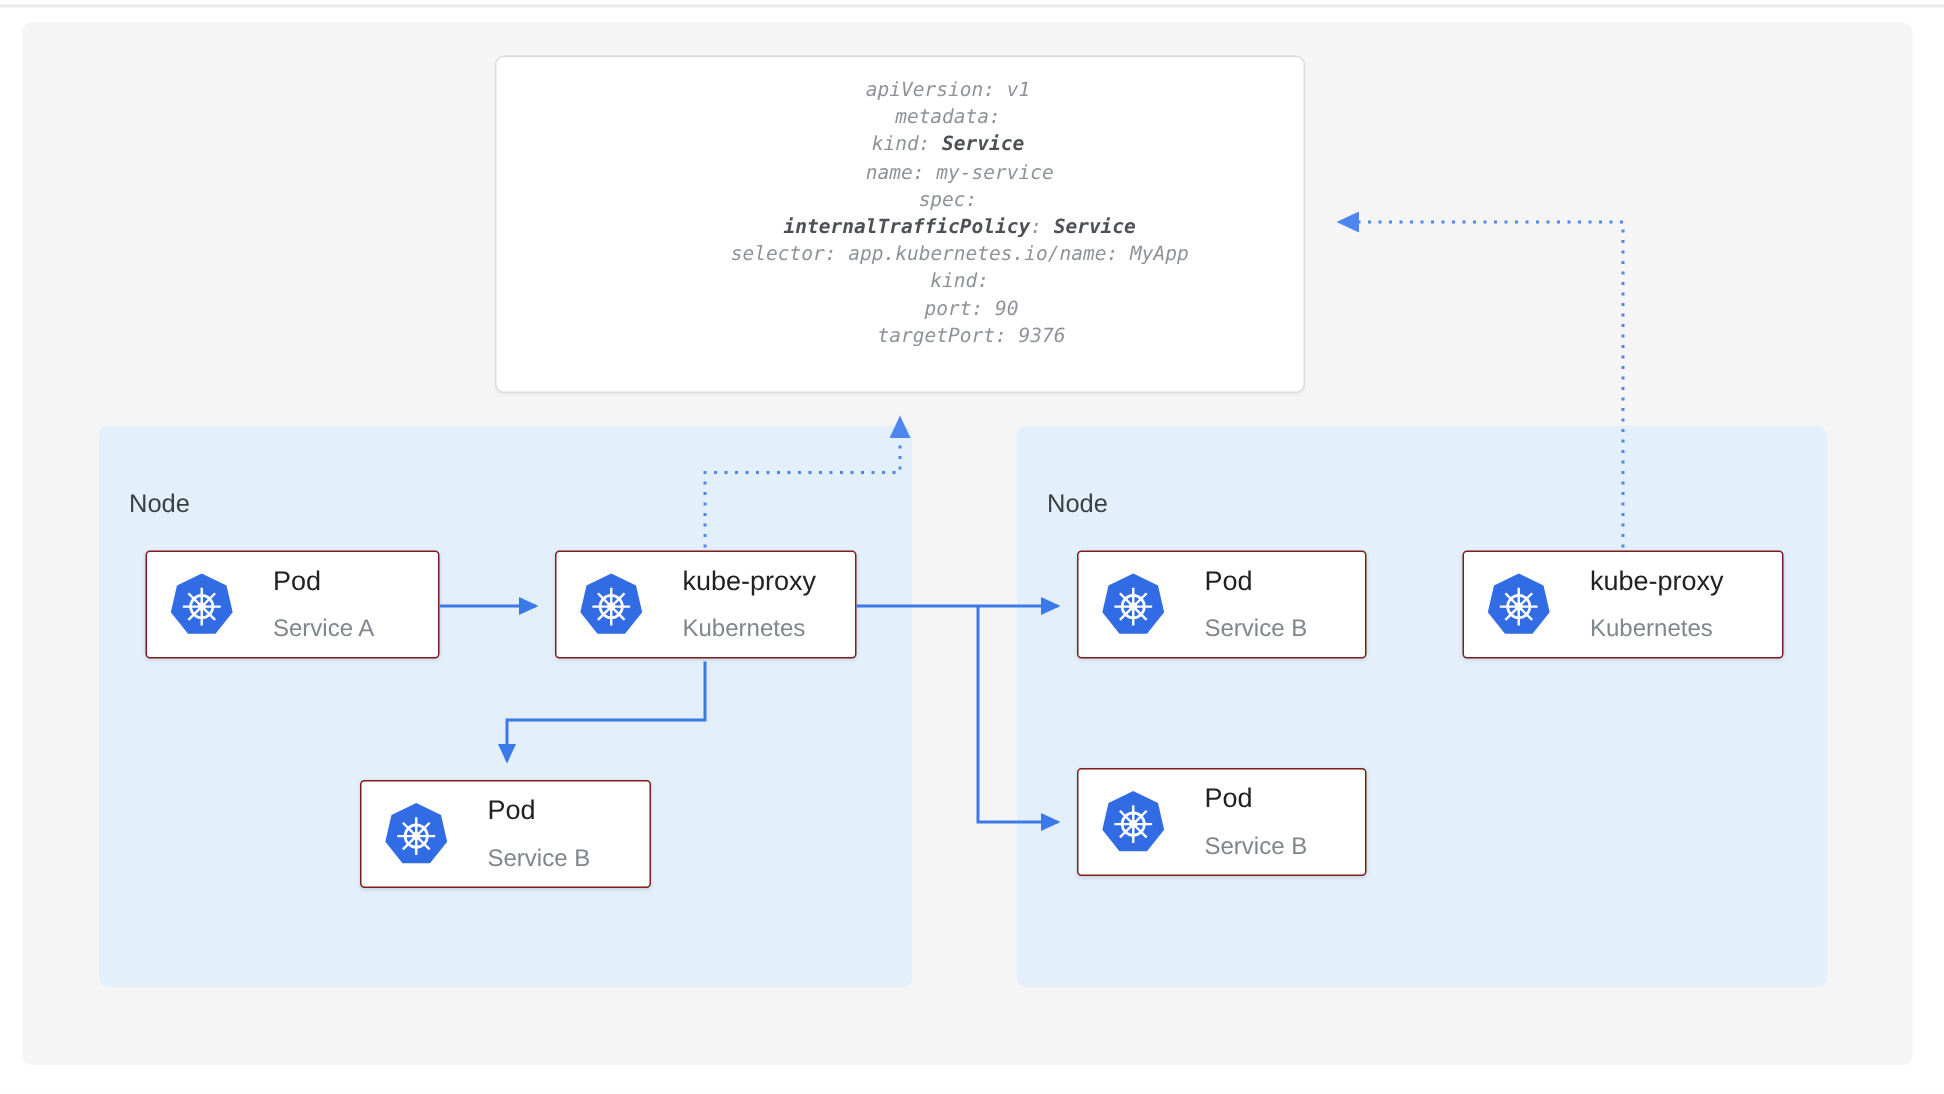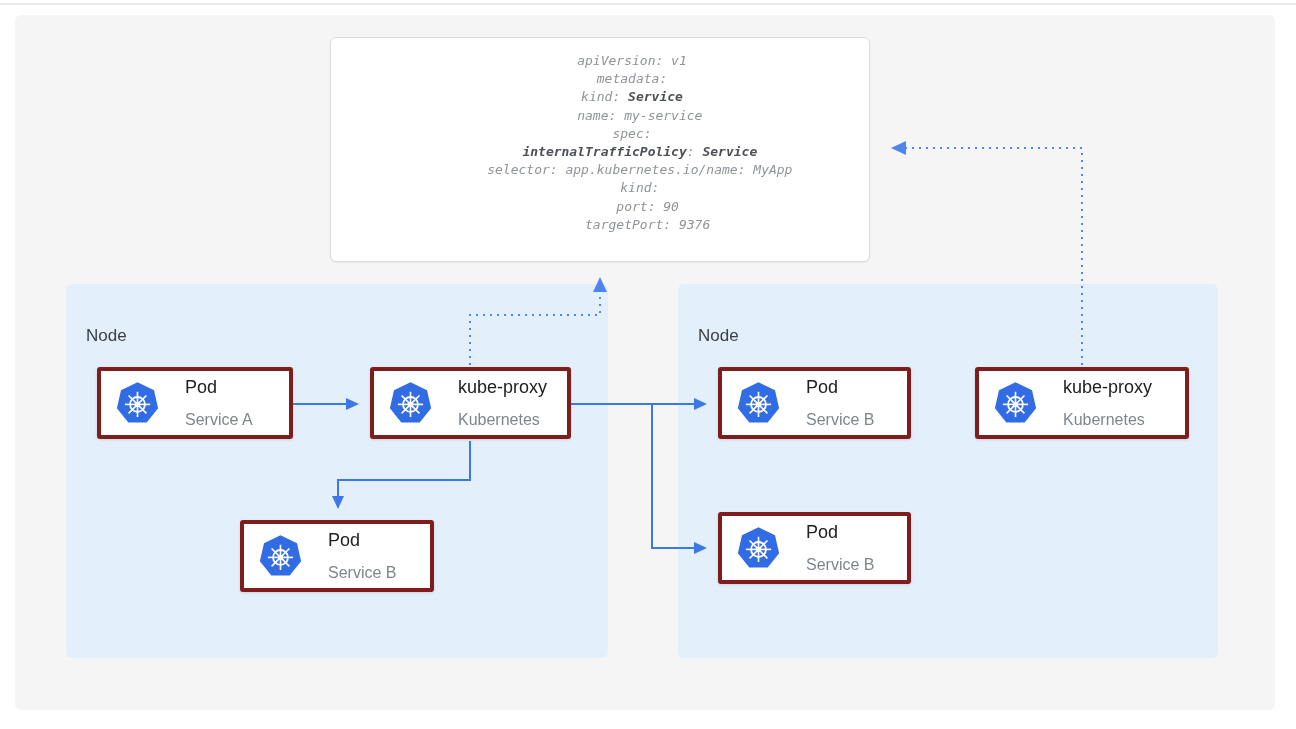--- a/index.html
+++ b/index.html
@@ -16,21 +16,21 @@
              font-size:13px;line-height:18.2px;white-space:pre;color:#8f9399;}
   .code-line .b{font-weight:bold;color:#4d5156;}
 
   
   .node{position:absolute;background:var(--node-fill);border-radius:6px;}
   .node-label{position:absolute;left:20px;top:14px;font-size:17px;color:#3c4043;margin-top:28px;}
   #node-left{left:66px;top:284px;width:542px;height:374px;}
   #node-right{left:678px;top:284px;width:540px;height:374px;}
 
   
-  .comp{position:absolute;background:#ffffff;border:4px solid #7f1d1d;border-radius:3px;
+  .comp{position:absolute;background:#ffffff;border:1px solid #7f1d1d;border-radius:3px;
         box-sizing:border-box;box-shadow:0 1px 3px rgba(0,0,0,0.12);
         display:flex;align-items:center;}
   .comp .icon{width:45px;height:45px;margin-left:14px;flex:0 0 auto;}
   .comp .txt{margin-left:25px;}
   .comp .title{font-size:18px;color:#212124;line-height:22px;}
   .comp .subtitle{font-size:16px;color:#7f868c;line-height:20px;margin-top:12px;}
 
   #pod-a       {left:97px; top:367px;width:196px;height:72px;}
   #kubeproxy-l {left:370px;top:367px;width:201px;height:72px;}
   #pod-b-l     {left:240px;top:520px;width:194px;height:72px;}

